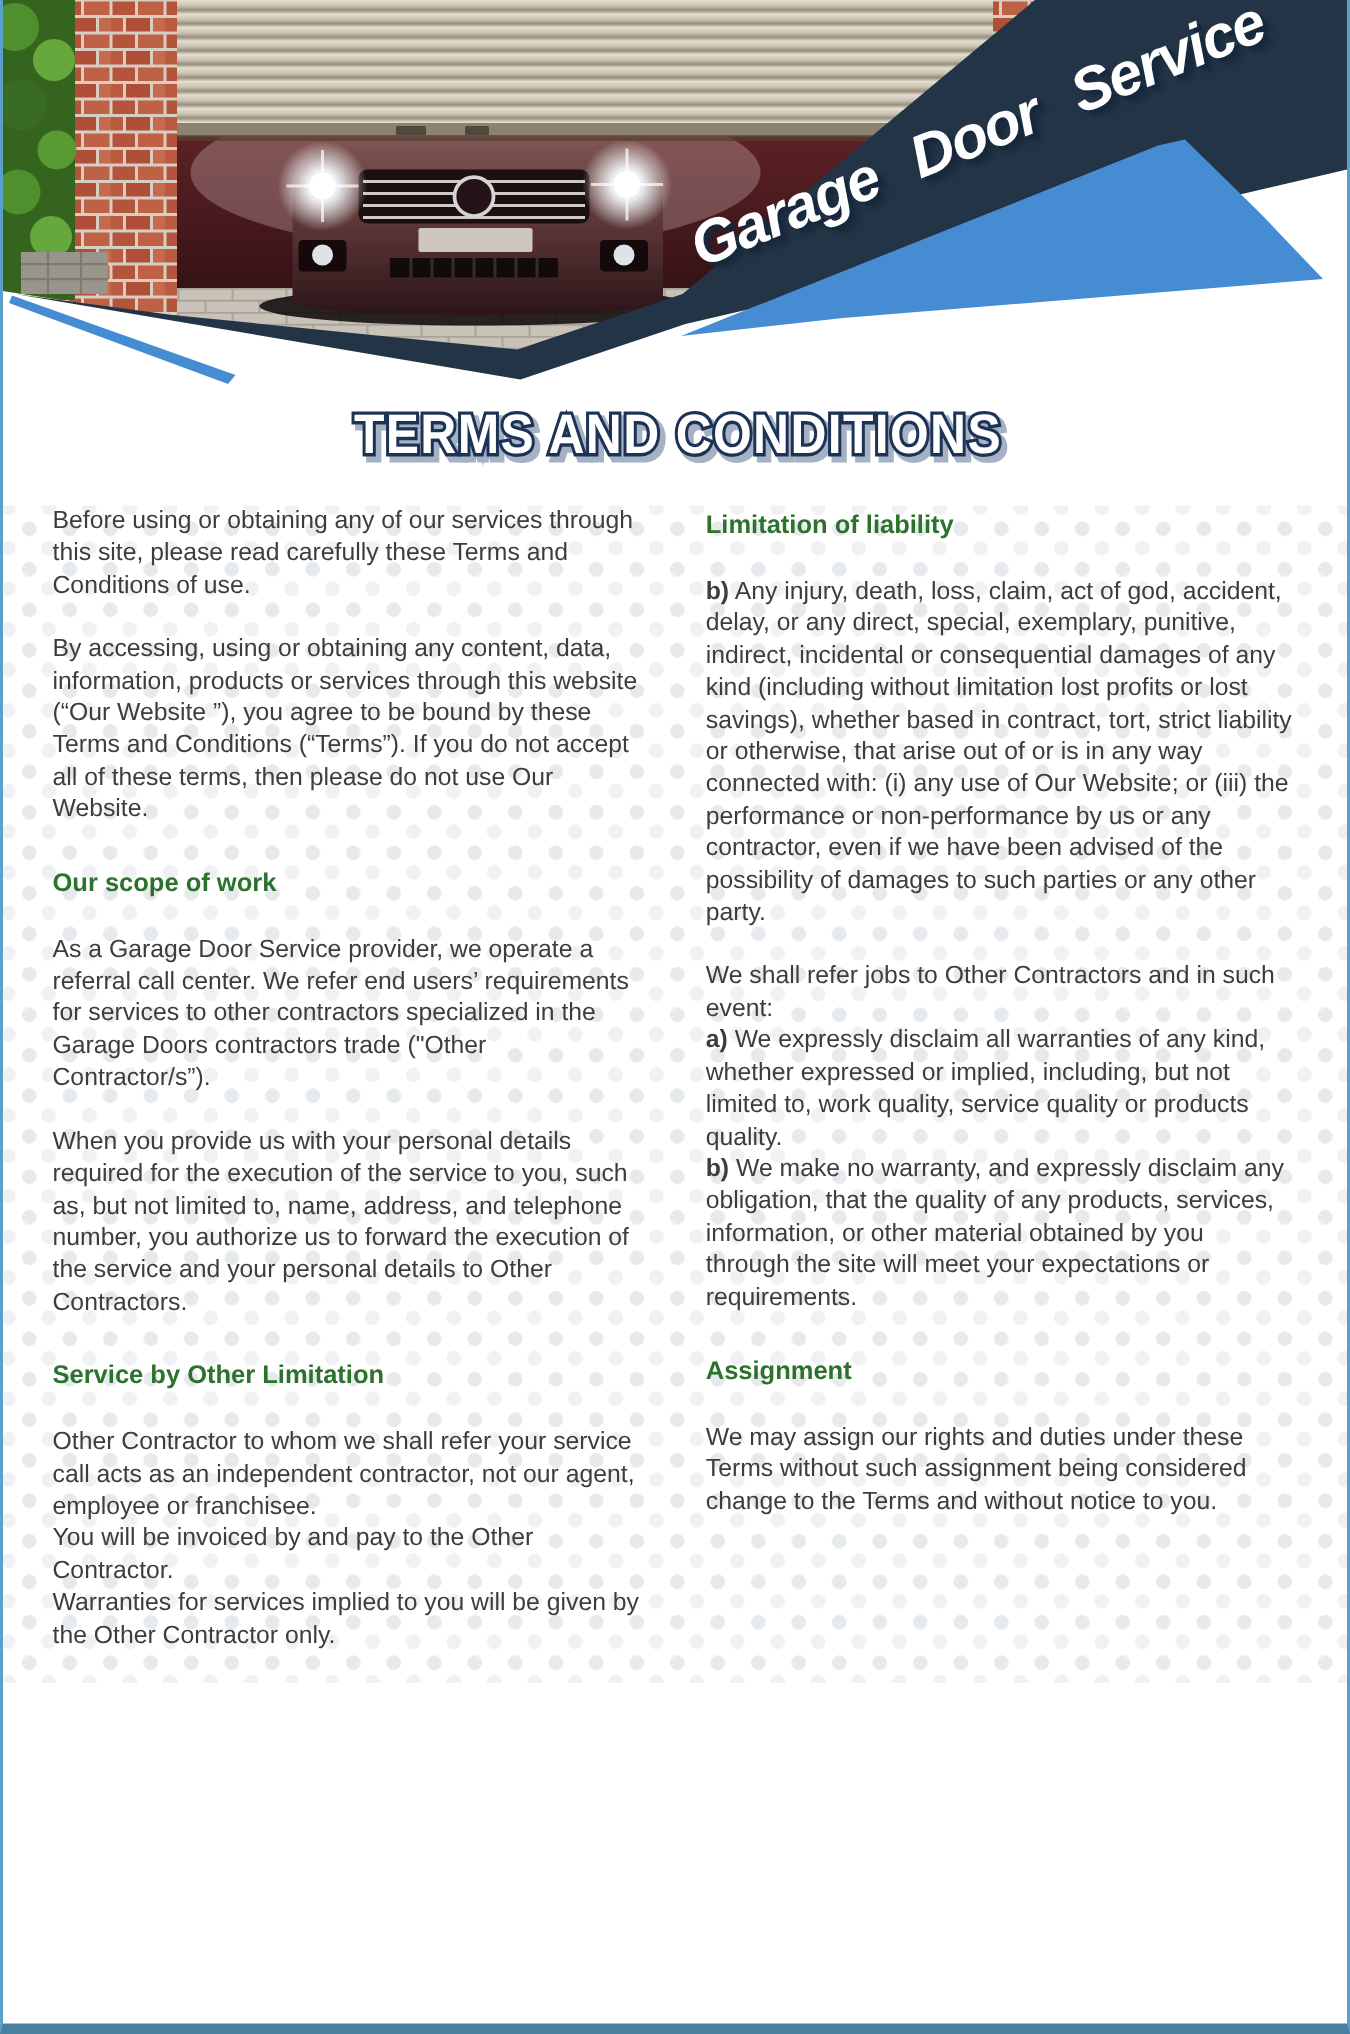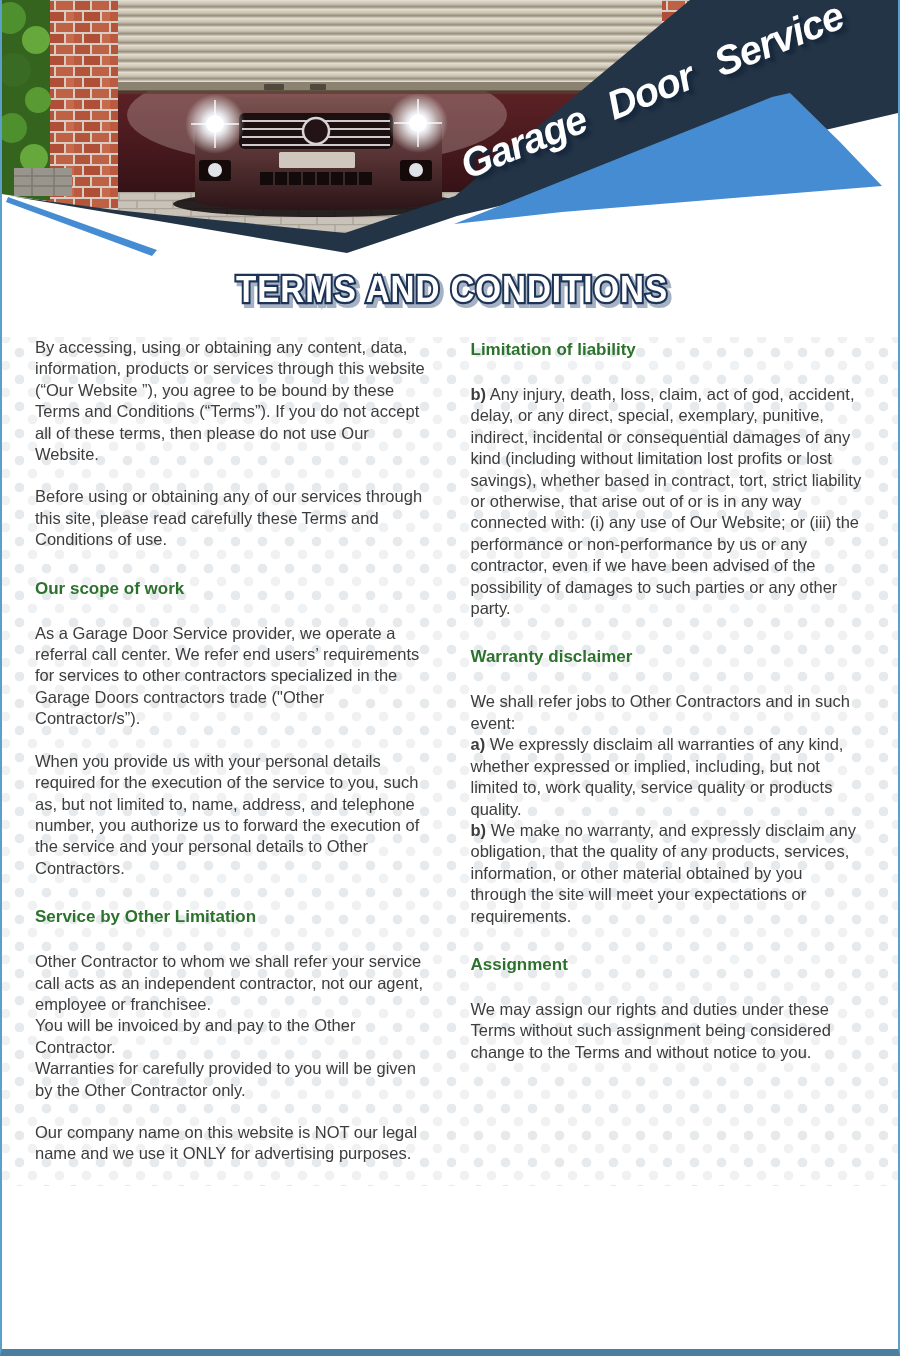--- a/index.html
+++ b/index.html
@@ -193,33 +193,31 @@
   <div class="title-wrap">
     <svg width="900" height="55" viewBox="0 0 900 55">
       <text class="t-shadow" x="453" y="43" text-anchor="middle" textLength="432" lengthAdjust="spacingAndGlyphs">TERMS AND CONDITIONS</text>
       <text class="t-main" x="450" y="40" text-anchor="middle" textLength="432" lengthAdjust="spacingAndGlyphs">TERMS AND CONDITIONS</text>
     </svg>
   </div>
 
   <div class="content">
     <div class="cols">
       <div class="col">
+          <p><span>Before using or obtaining any of our services through this site, please read carefully these Terms and Conditions of use.</span></p>
           <p><span>By accessing, using or obtaining any content, data, information, products or services through this website (“Our Website ”), you agree to be bound by these Terms and Conditions (“Terms”). If you do not accept all of these terms, then please do not use Our Website.</span></p>
-          <p><span>Before using or obtaining any of our services through this site, please read carefully these Terms and Conditions of use.</span></p>
           <h2>Our scope of work</h2>
           <p><span>As a Garage Door Service provider, we operate a referral call center. We refer end users’ requirements for services to other contractors specialized in the Garage Doors contractors trade ("Other Contractor/s”).</span></p>
           <p><span>When you provide us with your personal details required for the execution of the service to you, such as, but not limited to, name, address, and telephone number, you authorize us to forward the execution of the service and your personal details to Other Contractors.</span></p>
           <h2>Service by Other Limitation</h2>
-          <p><span>Other Contractor to whom we shall refer your service call acts as an independent contractor, not our agent, employee or franchisee.</span><br><span>You will be invoiced by and pay to the Other Contractor.</span><br><span>Warranties for carefully provided to you will be given by the Other Contractor only.</span></p>
-          <p><span>Our company name on this website is NOT our legal name and we use it ONLY for advertising purposes.</span></p>
+          <p><span>Other Contractor to whom we shall refer your service call acts as an independent contractor, not our agent, employee or franchisee.</span><br><span>You will be invoiced by and pay to the Other Contractor.</span><br><span>Warranties for services implied to you will be given by the Other Contractor only.</span></p>
         </div>
       <div class="col">
           <h2>Limitation of liability</h2>
           <p><b>b)</b><span> Any injury, death, loss, claim, act of god, accident, delay, or any direct, special, exemplary, punitive, indirect, incidental or consequential damages of any kind (including without limitation lost profits or lost savings), whether based in contract, tort, strict liability or otherwise, that arise out of or is in any way connected with: (i) any use of Our Website; or (iii) the performance or non-performance by us or any contractor, even if we have been advised of the possibility of damages to such parties or any other party.</span></p>
-          <h2>Warranty disclaimer</h2>
           <p><span>We shall refer jobs to Other Contractors and in such event:</span><br><b>a)</b><span> We expressly disclaim all warranties of any kind, whether expressed or implied, including, but not limited to, work quality, service quality or products quality.</span><br><b>b)</b><span> We make no warranty, and expressly disclaim any obligation, that the quality of any products, services, information, or other material obtained by you through the site will meet your expectations or requirements.</span></p>
           <h2>Assignment</h2>
           <p><span>We may assign our rights and duties under these Terms without such assignment being considered change to the Terms and without notice to you.</span></p>
         </div>
     </div>
   </div>
 
 </div>
 
 </body></html>

